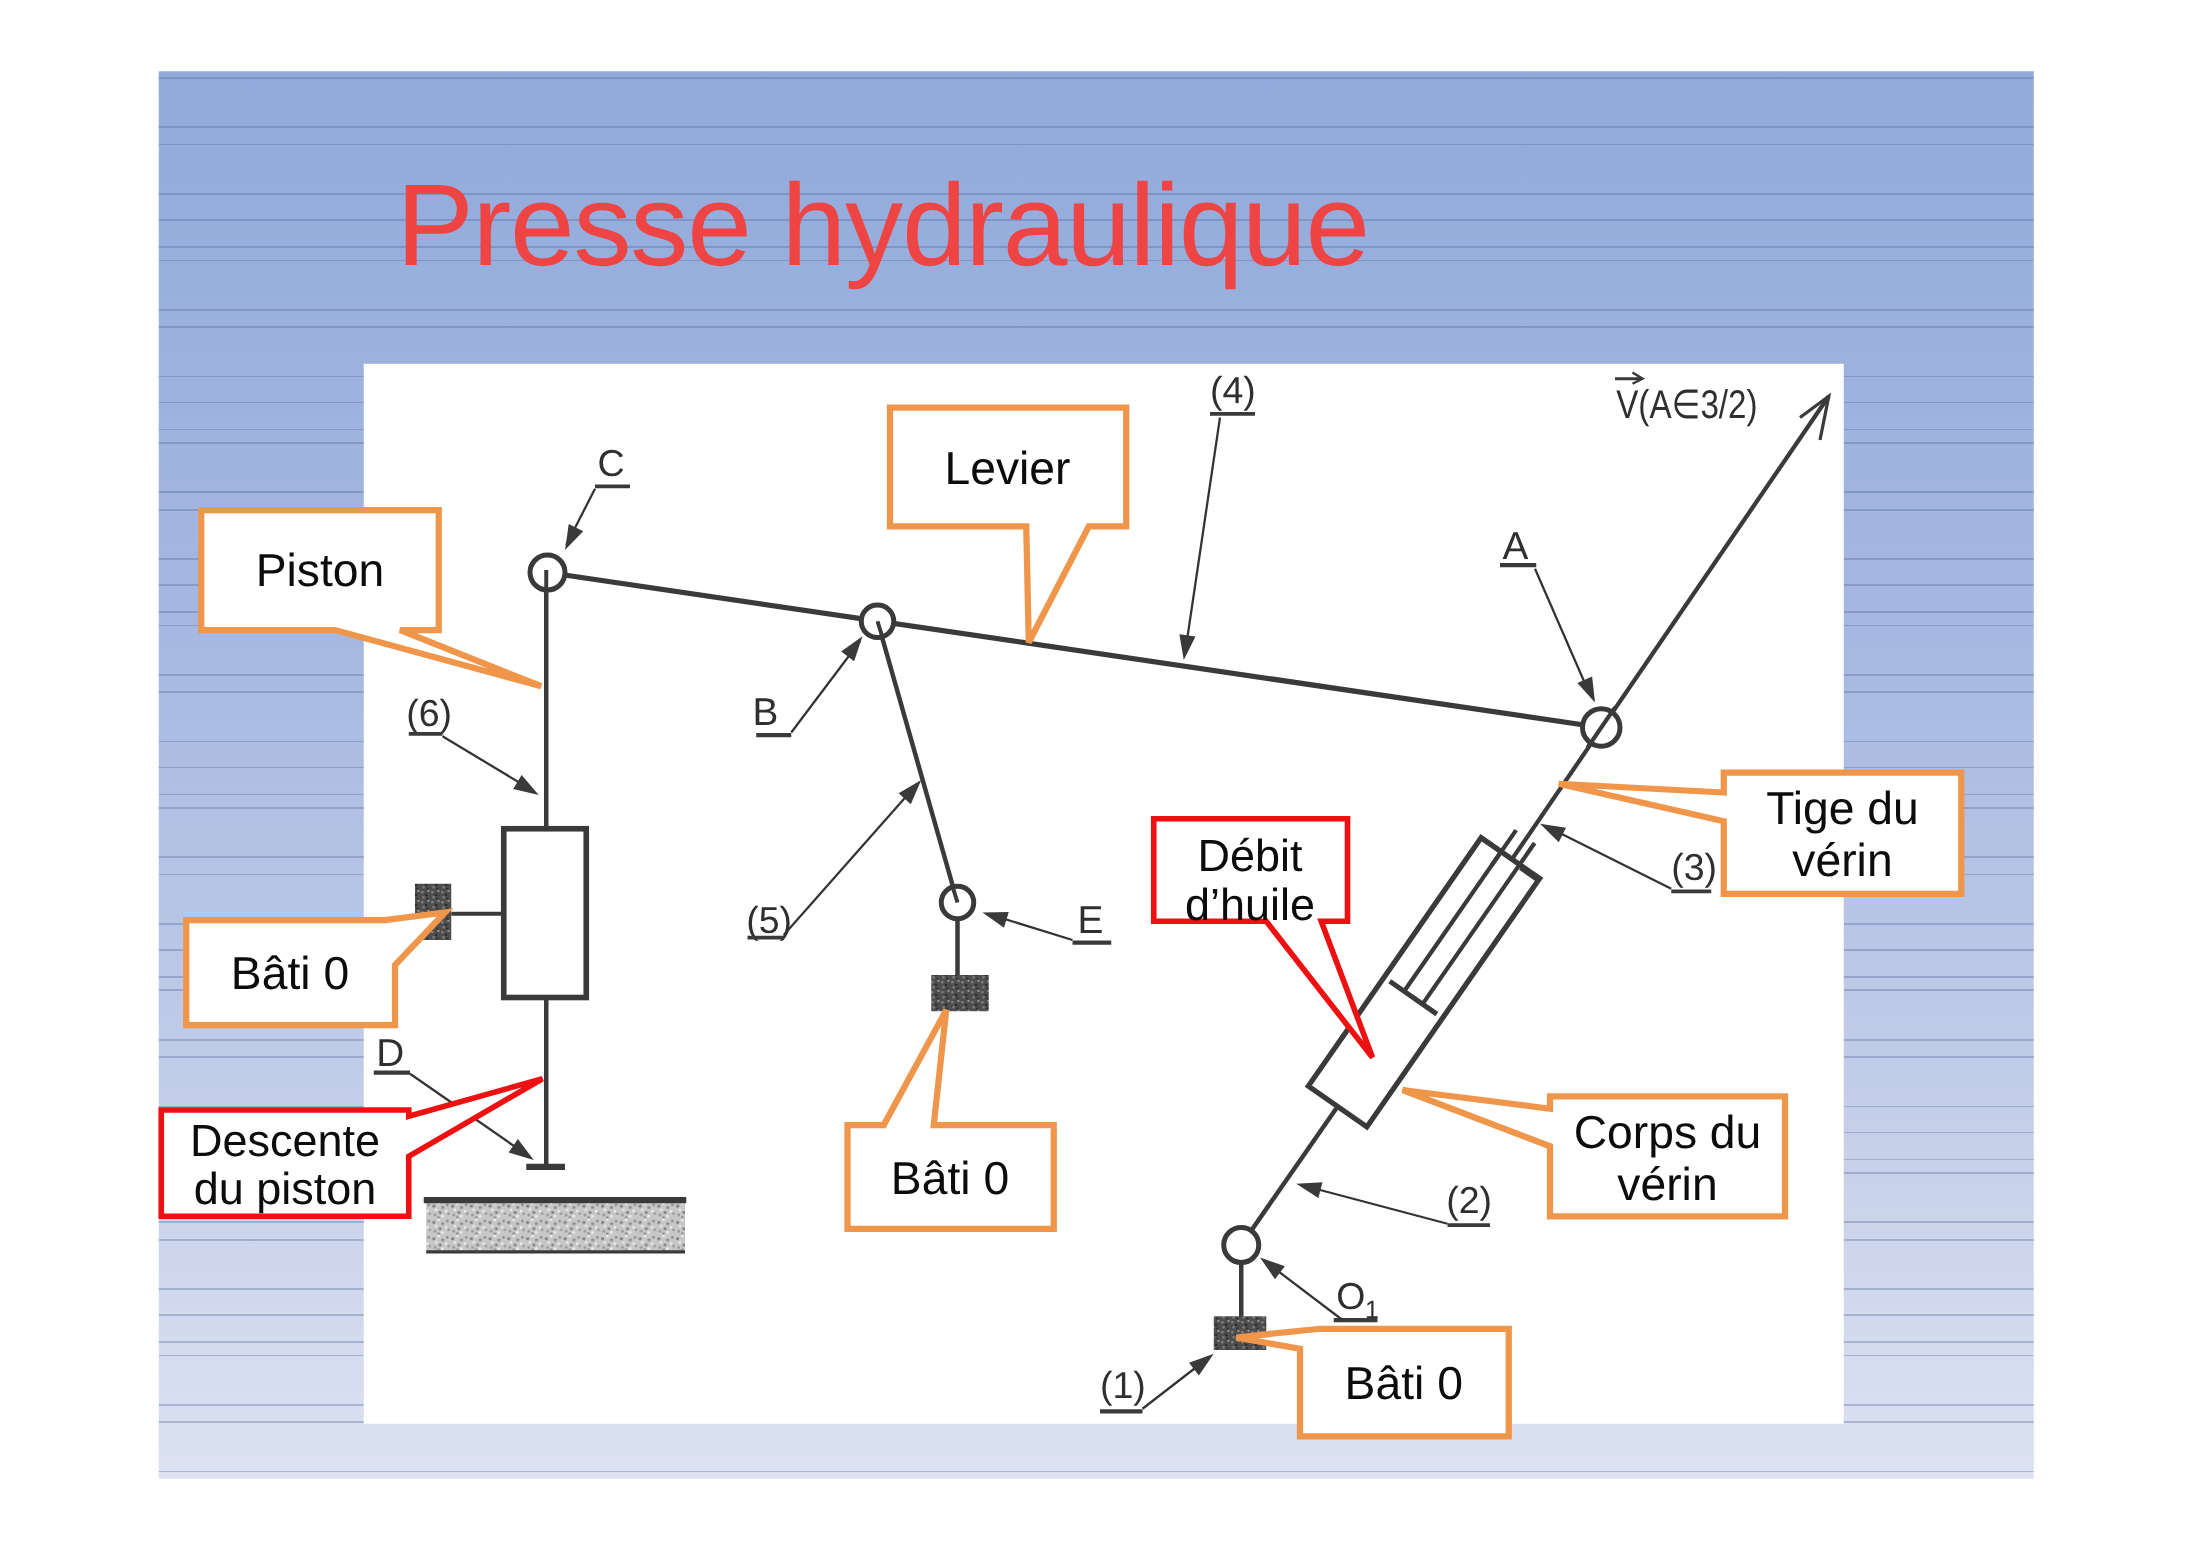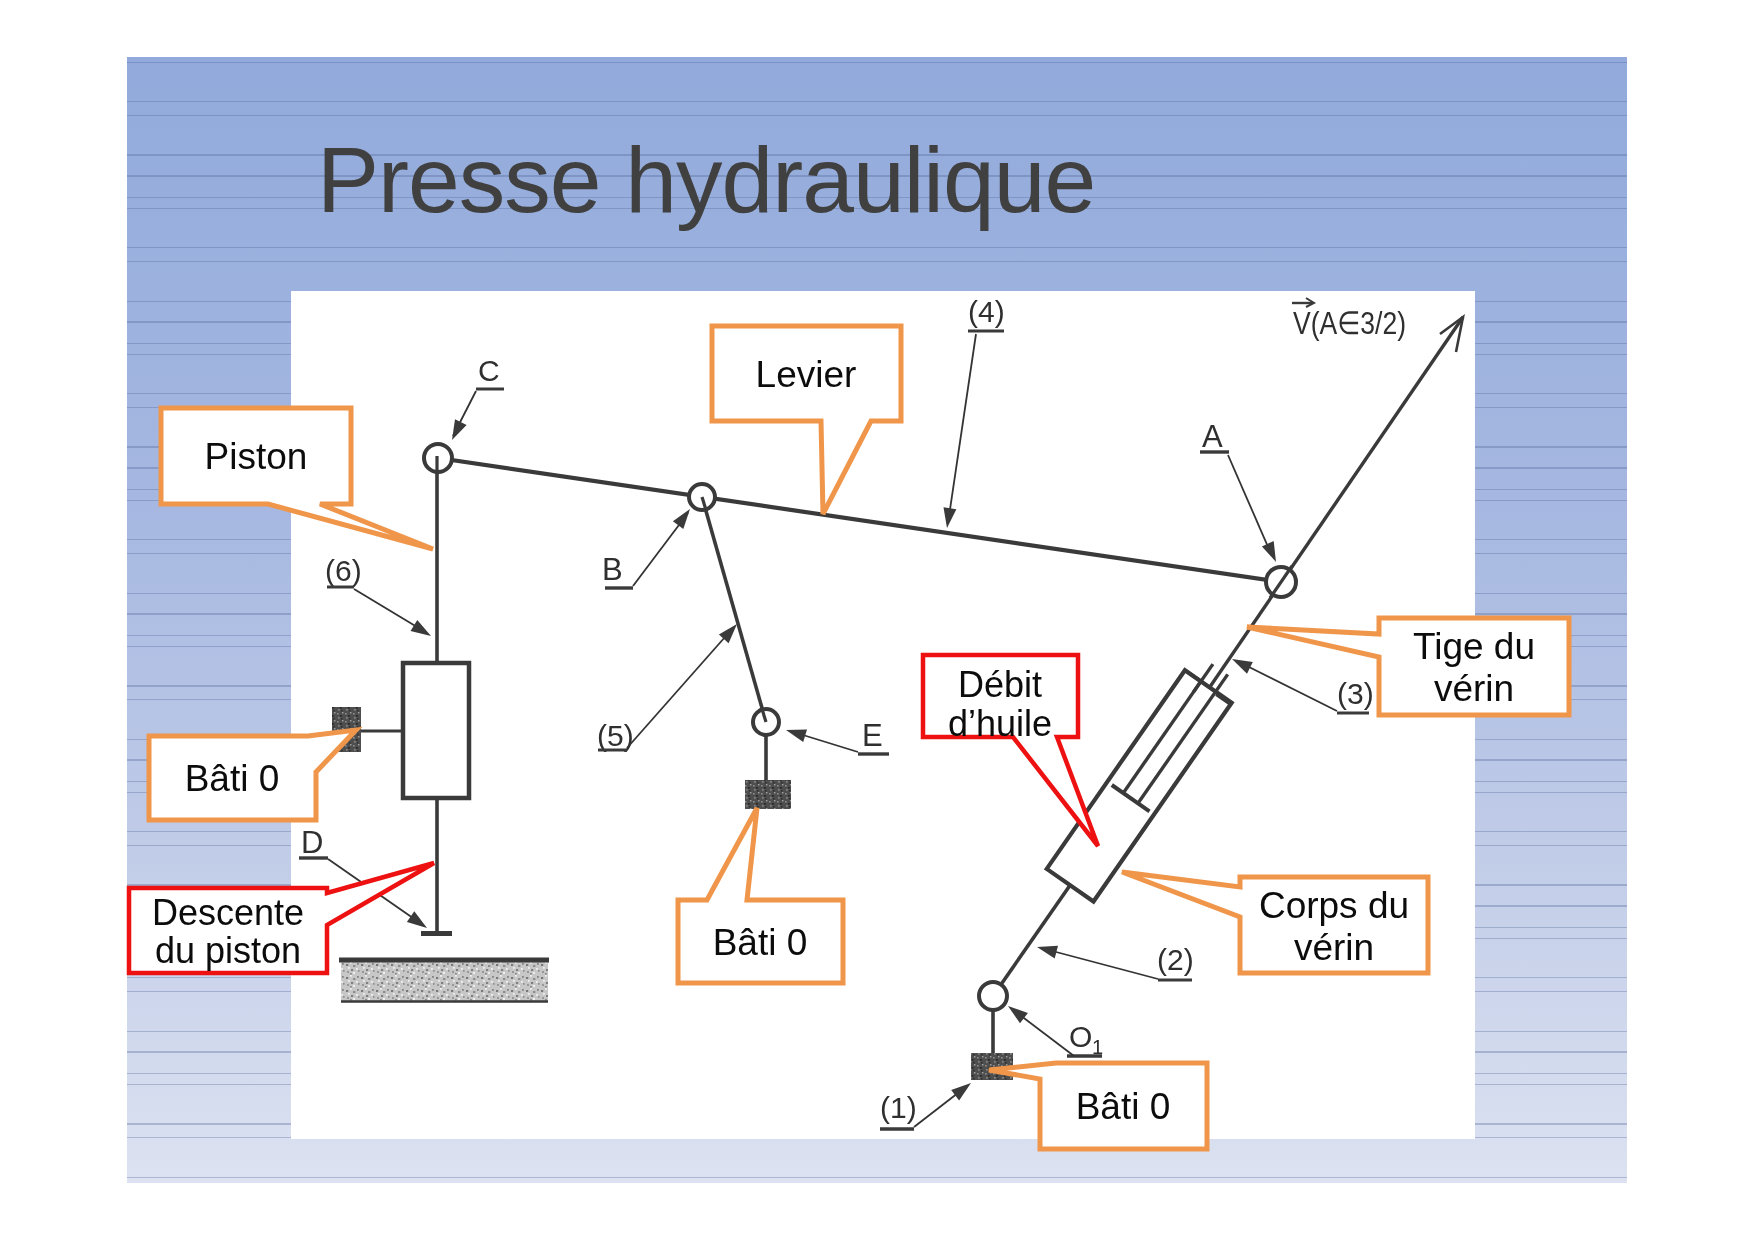--- a/index.html
+++ b/index.html
@@ -17,21 +17,21 @@
         transparent 59.4px, transparent 97.5px,
         rgba(80,100,150,0.34) 97.5px, rgba(80,100,150,0.34) 98.9px,
         transparent 98.9px, transparent 118.3px,
         rgba(80,100,150,0.34) 118.3px, rgba(80,100,150,0.34) 119.7px,
         transparent 119.7px, transparent 139.9px,
         rgba(80,100,150,0.34) 139.9px, rgba(80,100,150,0.34) 141.3px,
         transparent 141.3px, transparent 146px),
       linear-gradient(180deg,#91aadb 0%,#a6b8e1 40%,#c2cde8 72%,#dce2f1 100%);}
   #paper{position:absolute;left:291px;top:291px;width:1184px;height:848px;background:#ffffff;}
   #title{position:absolute;left:317px;top:134px;font-size:93px;line-height:93px;letter-spacing:-1px;
-         color:#404040;white-space:nowrap;}
+         color:#ef4444;white-space:nowrap;}
   svg{position:absolute;left:0;top:0;}
 </style>
 </head>
 <body>
 <div id="slide"></div>
 <div id="paper"></div>
 <div id="title">Presse hydraulique</div>
 <svg width="1754" height="1240" viewBox="0 0 1754 1240">
   <defs>
     <pattern id="pl" width="15" height="13" patternUnits="userSpaceOnUse">

